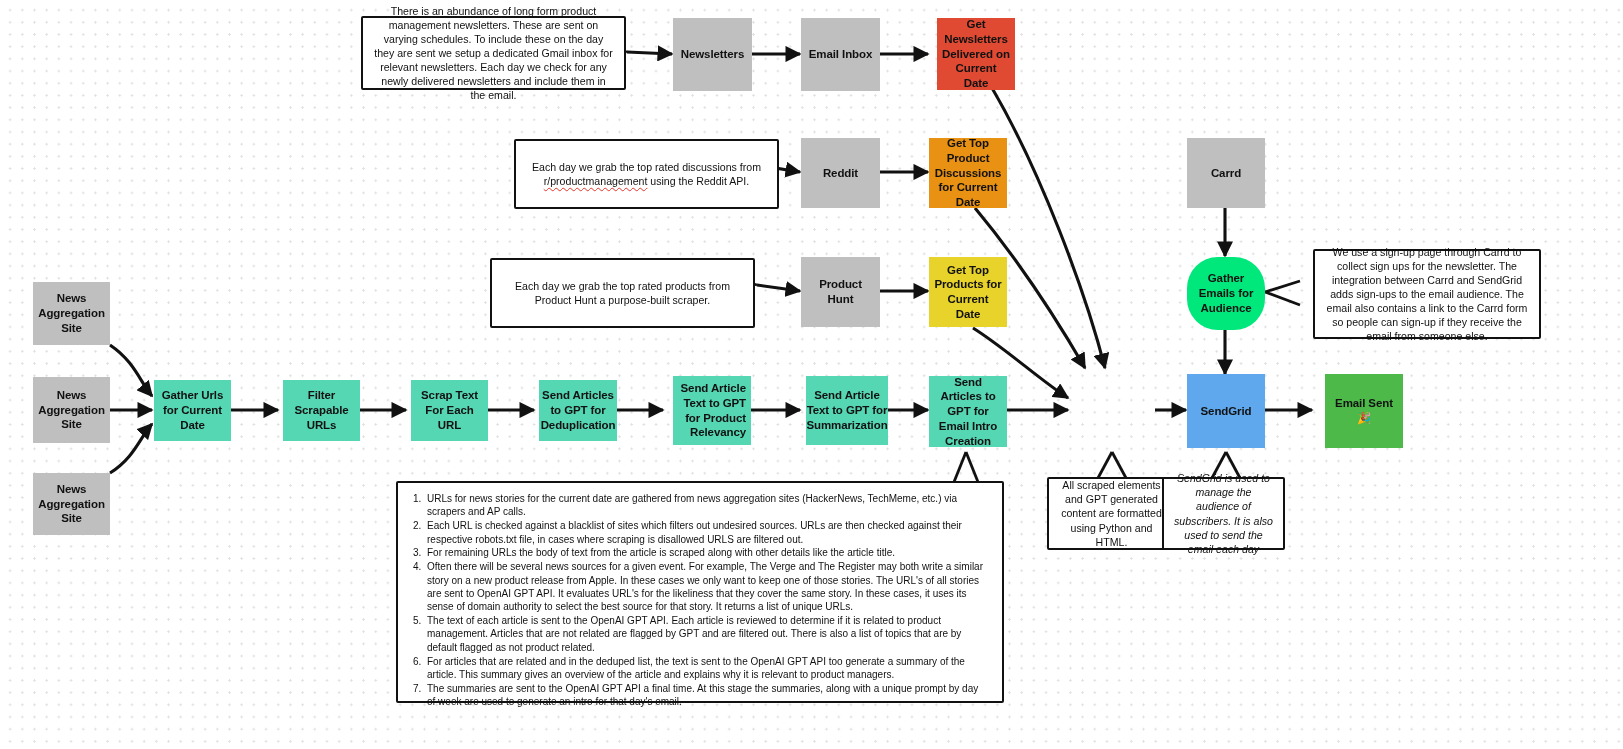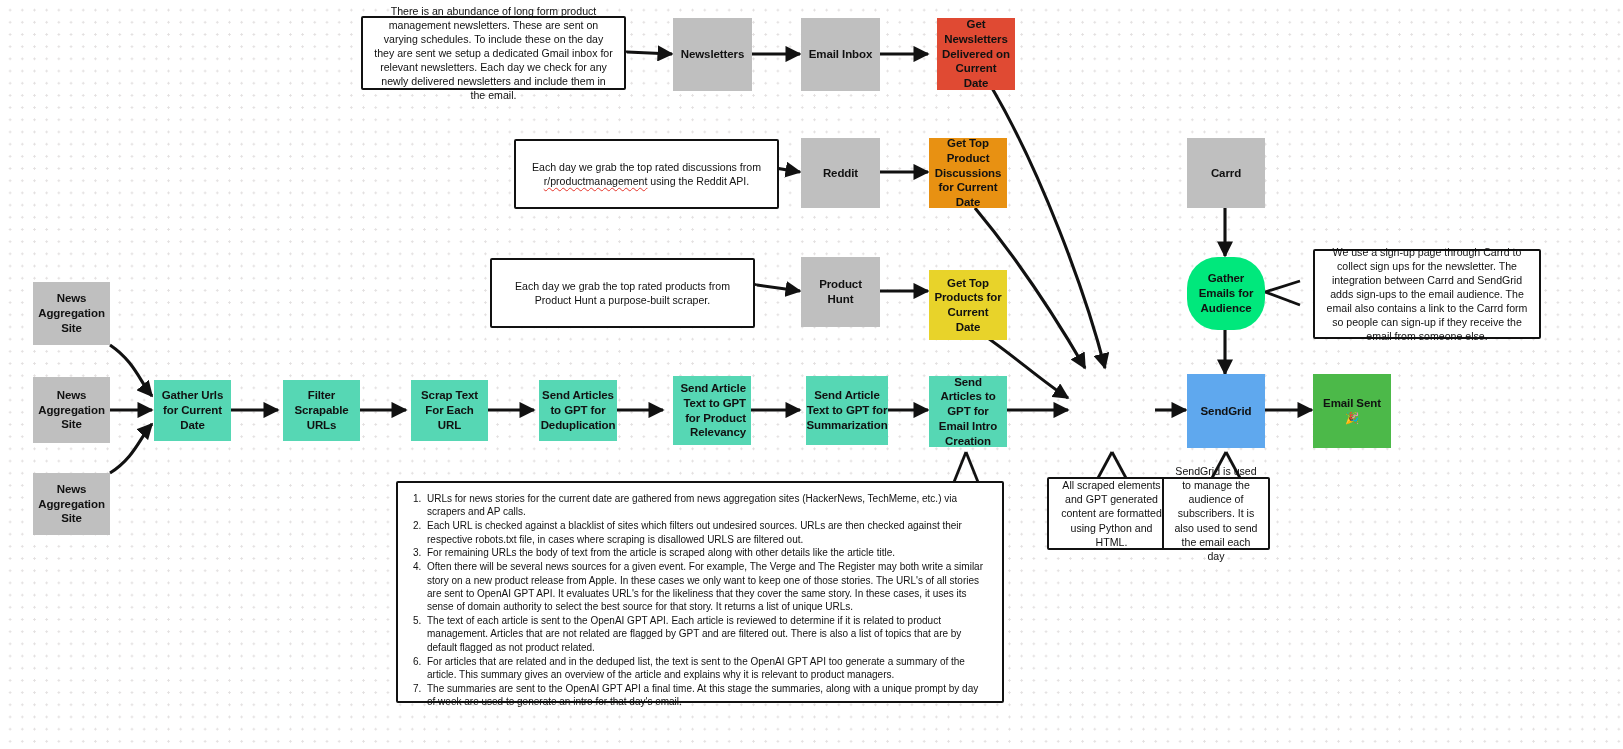--- a/index.html
+++ b/index.html
@@ -33,24 +33,24 @@
     font-weight: 700;
     line-height: 1.28;
     color: #111111;
     padding: 3px 5px;
     letter-spacing: -0.1px;
   }
   .node.gray { background: #bfbfbf; }
   .node.teal { background: #56d7b4; }
   .node.red  { background: #e04a33; }
   .node.orange { background: #e89112; }
-  .node.yellow { background: #e8d32a; margin-top: 13px; }
+  .node.yellow { background: #e8d32a; }
   .node.purple { background: #bf63f0; }
   .node.blue { background: #5fa8ee; justify-content: center; }
-  .node.green { background: #4cb949; }
+  .node.green { background: #4cb949; margin-left: 12px; }
   .node.springgreen { background: #00e87c; border-radius: 31px; }
 
   .note {
     position: absolute;
     z-index: 2;
     background: #ffffff;
     border: 2.6px solid #111111;
     border-radius: 2px;
     display: flex;
     align-items: center;
@@ -157,21 +157,21 @@
   </div>
 
   <div class="note" style="left:1313px; top:249px; width:228px; height:90px;">
     <span class="note-inner">We use a sign-up page through Carrd to collect sign ups for the newsletter. The integration between Carrd and SendGrid adds sign-ups to the email audience. The email also contains a link to the Carrd form so people can sign-up if they receive the email from someone else.</span>
   </div>
 
   <div class="note" style="left:1047px; top:477px; width:129px; height:73px;">
     <span class="note-inner">All scraped elements and GPT generated content are formatted using Python and HTML.</span>
   </div>
 
-  <div class="note" style="left:1162px; top:477px; width:108px; height:73px;">
+  <div class="note" style="left:1162px; top:477px; width:123px; height:73px;font-style:italic;">
     <span class="note-inner">SendGrid is used to manage the audience of subscribers. It is also used to send the email each day</span>
   </div>
 
   <div class="steps" style="left:396px; top:481px; width:608px; height:222px;">
     <ol>
       <li>URLs for news stories for the current date are gathered from news aggregation sites (HackerNews, TechMeme, etc.) via scrapers and AP calls.</li>
       <li>Each URL is checked against a blacklist of sites which filters out undesired sources. URLs are then checked against their respective robots.txt file, in cases where scraping is disallowed URLS are filtered out.</li>
       <li>For remaining URLs the body of text from the article is scraped along with other details like the article title.</li>
       <li>Often there will be several news sources for a given event. For example, The Verge and The Register may both write a similar story on a new product release from Apple. In these cases we only want to keep one of those stories. The URL's of all  stories are sent to OpenAI GPT API. It evaluates URL's for the likeliness that they cover the same story. In these cases, it uses its sense of domain authority to select the best source for that story. It returns a list of unique URLs.</li>
       <li>The text of each article is sent to the OpenAI GPT API. Each article is reviewed to determine if it is related to product management. Articles that are not related are flagged by GPT and are filtered out. There is also a list of topics that are by default flagged as not product related.</li>

